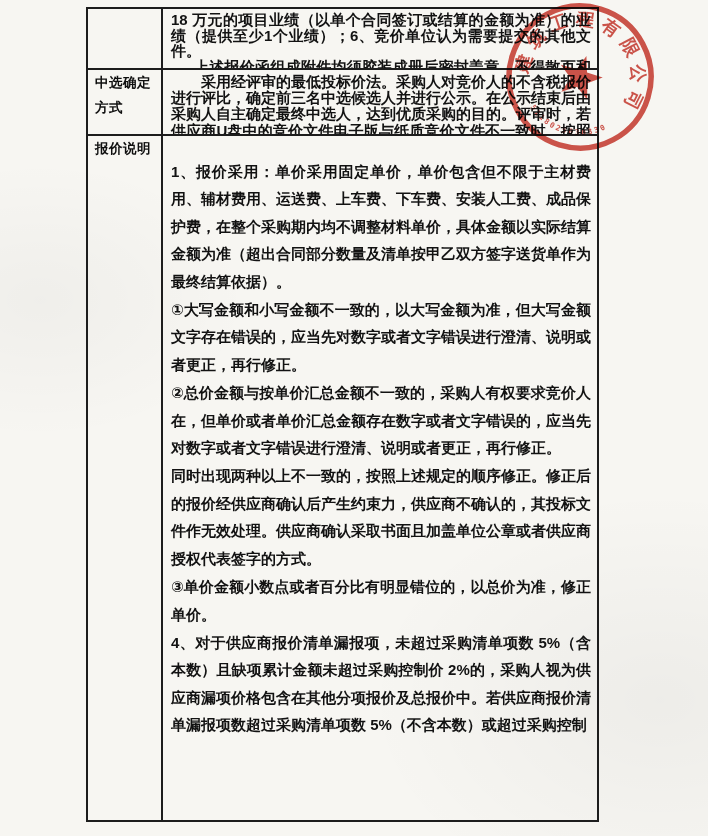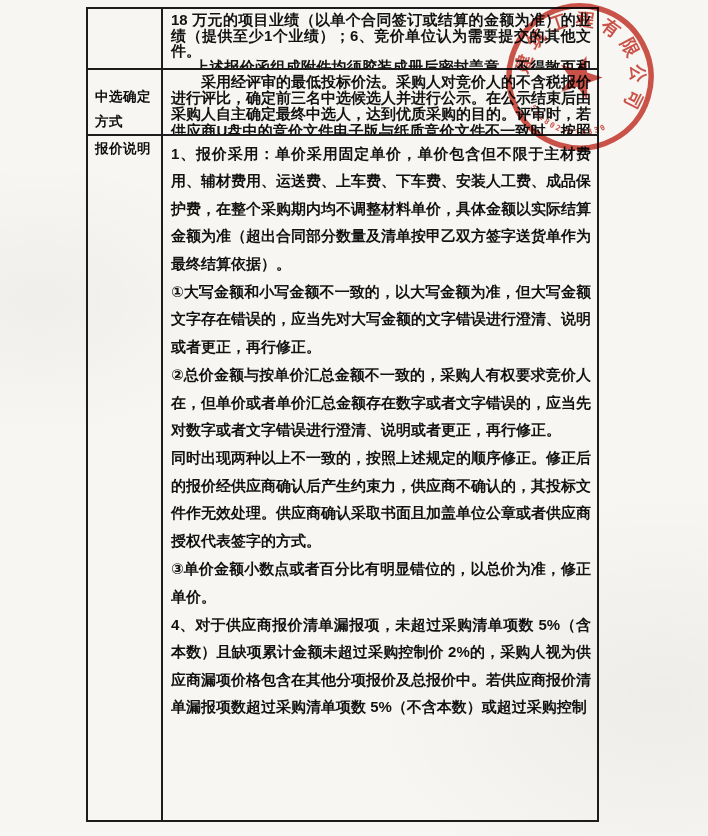--- a/index.html
+++ b/index.html
@@ -20,32 +20,32 @@
   .row{display:flex;border-bottom:2px solid #1d1d1d;box-sizing:border-box;overflow:hidden;}
   .row:last-child{border-bottom:none;}
   .row:nth-child(1){height:61px;}
   .row:nth-child(2){height:66px;}
   .row:nth-child(3){height:684px;}
   .hcell{
     flex:0 0 75px;width:75px;box-sizing:border-box;
     border-right:2px solid #1d1d1d;
     font-size:13.5px;font-weight:700;line-height:25px;letter-spacing:0.5px;
     color:#0f0f0f;padding:0 2px 0 7px;
-    display:flex;align-items:flex-end;
+    display:flex;align-items:flex-start;
   }
   .row:nth-child(3) .hcell{align-items:flex-start;}
   .ccell{
     flex:1;box-sizing:border-box;padding:4px 6px 0 8px;
     font-size:15px;font-weight:600;color:#121212;
     text-align:justify;word-break:break-all;overflow:hidden;
   }
   .ccell p{margin:0;}
   .row:nth-child(1) .ccell{line-height:15.6px;padding-top:3px;}
   .row:nth-child(2) .ccell{line-height:16.2px;padding-top:4px;}
-  .row:nth-child(3) .ccell{line-height:27.4px;padding-top:4px;}
+  .row:nth-child(3) .ccell{line-height:27.4px;padding-top:22px;}
   .row:nth-child(3) .ccell p{margin-bottom:1px;}
 
   .stamp{
     position:absolute;left:494px;top:-9px;width:172px;height:172px;
     transform:rotate(17deg);
     opacity:0.84;mix-blend-mode:multiply;pointer-events:none;
   }
   .seal-name{font-size:18px;font-weight:700;letter-spacing:6.5px;
     font-family:"Liberation Serif","DejaVu Serif",serif;}
   .seal-serial{font-size:7.6px;font-weight:700;letter-spacing:2.2px;
@@ -73,21 +73,21 @@
         <div class="ccell">
           <p style="text-indent: 2em;">采用经评审的最低投标价法。采购人对竞价人的不含税报价进行评比，确定前三名中选候选人并进行公示。在公示结束后由采购人自主确定最终中选人，达到优质采购的目的。评审时，若供应商U盘中的竞价文件电子版与纸质竞价文件不一致时，按照供应商提交的纸质竞价文件进行评比。</p>
         </div>
       </div>
       <div class="row">
         <div class="hcell">
           <span>报价说明</span>
         </div>
         <div class="ccell">
           <p style="text-indent: 0em;">1、报价采用：单价采用固定单价，单价包含但不限于主材费用、辅材费用、运送费、上车费、下车费、安装人工费、成品保护费，在整个采购期内均不调整材料单价，具体金额以实际结算金额为准（超出合同部分数量及清单按甲乙双方签字送货单作为最终结算依据）。</p>
-          <p style="text-indent: 0em;">①大写金额和小写金额不一致的，以大写金额为准，但大写金额文字存在错误的，应当先对大写金额的文字错误进行澄清、说明或者更正，再行修正。</p>
+          <p style="text-indent: 0em;">①大写金额和小写金额不一致的，以大写金额为准，但大写金额文字存在错误的，应当先对数字或者文字错误进行澄清、说明或者更正，再行修正。</p>
           <p style="text-indent: 0em;">②总价金额与按单价汇总金额不一致的，采购人有权要求竞价人在，但单价或者单价汇总金额存在数字或者文字错误的，应当先对数字或者文字错误进行澄清、说明或者更正，再行修正。</p>
           <p style="text-indent: 0em;">同时出现两种以上不一致的，按照上述规定的顺序修正。修正后的报价经供应商确认后产生约束力，供应商不确认的，其投标文件作无效处理。供应商确认采取书面且加盖单位公章或者供应商授权代表签字的方式。</p>
           <p style="text-indent: 0em;">③单价金额小数点或者百分比有明显错位的，以总价为准，修正单价。</p>
           <p style="text-indent: 0em;">4、对于供应商报价清单漏报项，未超过采购清单项数 5%（含本数）且缺项累计金额未超过采购控制价 2%的，采购人视为供应商漏项价格包含在其他分项报价及总报价中。若供应商报价清单漏报项数超过采购清单项数 5%（不含本数）或超过采购控制</p>
         </div>
       </div>
     </div>
 
   <svg class="stamp" viewBox="-86 -86 172 172" aria-hidden="true">
     <defs>

